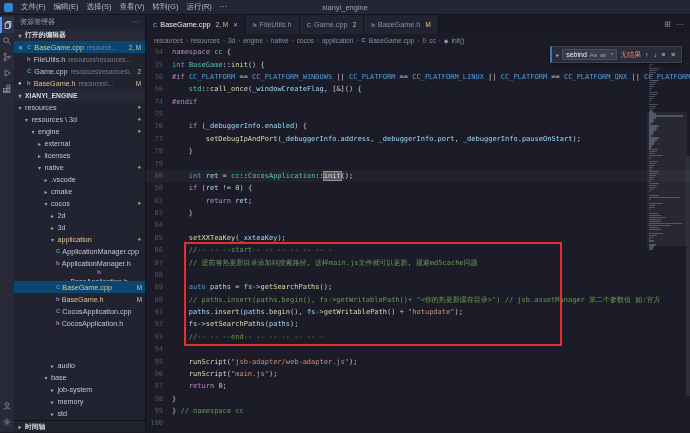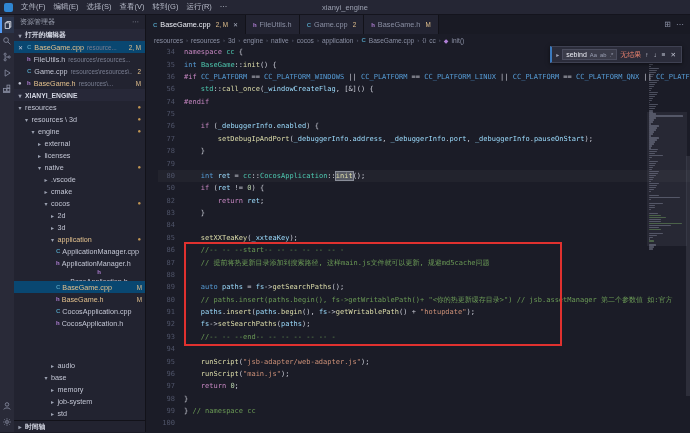--- a/index.html
+++ b/index.html
@@ -48,21 +48,21 @@
   .tab{display:flex;align-items:center;gap:3px;padding:0 7px;font-size:7.3px;color:#8a8fa3;
        background:#232432;border-right:1px solid #121219;white-space:nowrap;}
   .tab.active{background:#1b1c27;color:#eceef5;}
   .tab .close{color:#aab0c0;font-size:6px;margin-left:2px;}
   .tab-actions{display:flex;align-items:center;gap:5px;color:#8a8fa3;padding-right:6px;font-size:8px;}
   .breadcrumb{height:12px;display:flex;align-items:center;gap:3px;padding-left:8px;font-size:6.6px;
               color:#8a8fa3;white-space:nowrap;overflow:hidden;}
   .bc-sep{color:#60647a;font-size:6px;}
   .bc-method{color:#b180d7;font-size:6px;}
   .bc-braces{color:#8a8fa3;font-size:6px;}
-  .code{position:absolute;left:0;top:31px;right:0;bottom:0;overflow:hidden;margin-left:12px;}
+  .code{position:absolute;left:0;top:31px;right:0;bottom:0;overflow:hidden;}
   .cl{display:flex;height:12.38px;align-items:center;}
   .cl.cur{background:rgba(255,255,255,.03);}
   .ln{width:26px;flex:none;text-align:right;padding-right:9px;color:#4f5469;
       font:7px "DejaVu Sans Mono",monospace;}
   .lc{white-space:pre;font:7px "DejaVu Sans Mono",monospace;}
   .k{color:#c586c0;} .t{color:#569cd6;} .ty{color:#4ec9b0;} .f{color:#dcdcaa;}
   .v{color:#9cdcfe;} .s{color:#ce9178;} .c{color:#6a9955;} .n{color:#b5cea8;}
   .p{color:#c8cad4;} .m{color:#569cd6;}
   .fh{color:#dcdcaa;background:#565964;box-shadow:0 0 0 1px #8a8e99;}
   
@@ -284,25 +284,25 @@
           <div class="tr-row" style="padding-left: 35.5px; margin-top: 30px;">
             <span class="chev">▸</span>
             <span>audio</span>
           </div>
           <div class="tr-row" style="padding-left: 29px;">
             <span class="chev">▾</span>
             <span>base</span>
           </div>
           <div class="tr-row" style="padding-left: 35.5px;">
             <span class="chev">▸</span>
+            <span>job-system</span>
+          </div>
+          <div class="tr-row" style="padding-left: 35.5px;">
+            <span class="chev">▸</span>
             <span>memory</span>
-          </div>
-          <div class="tr-row" style="padding-left: 35.5px;">
-            <span class="chev">▸</span>
-            <span>job-system</span>
           </div>
           <div class="tr-row" style="padding-left: 35.5px;">
             <span class="chev">▸</span>
             <span>std</span>
           </div>
           <div class="tr-row" style="padding-left: 35.5px;">
             <span class="chev">▸</span>
             <span>threading</span>
           </div>
         </div>

